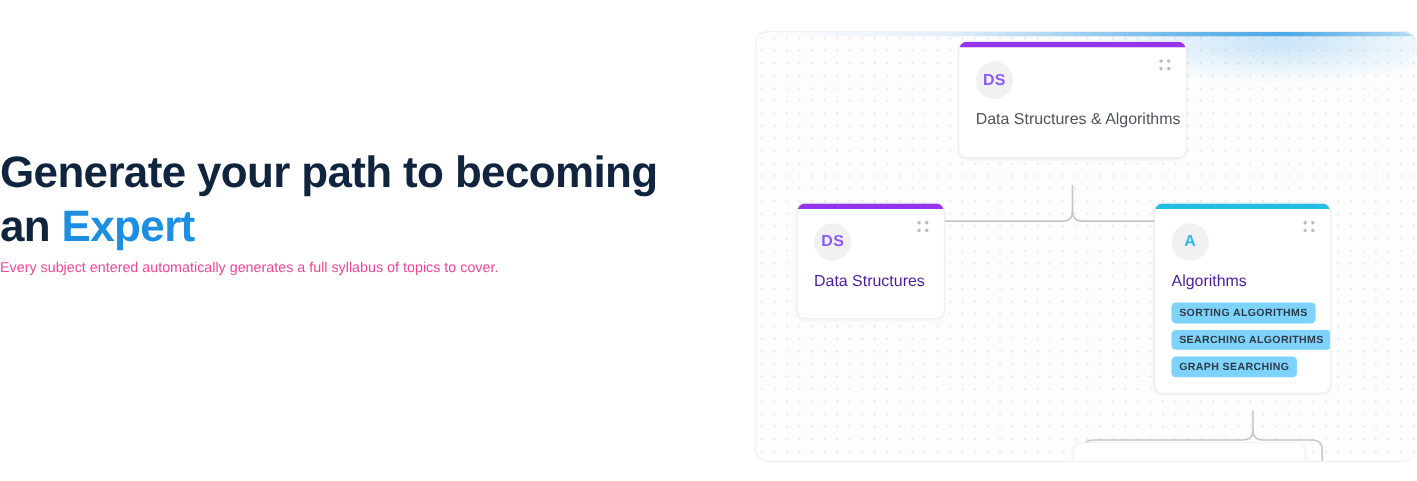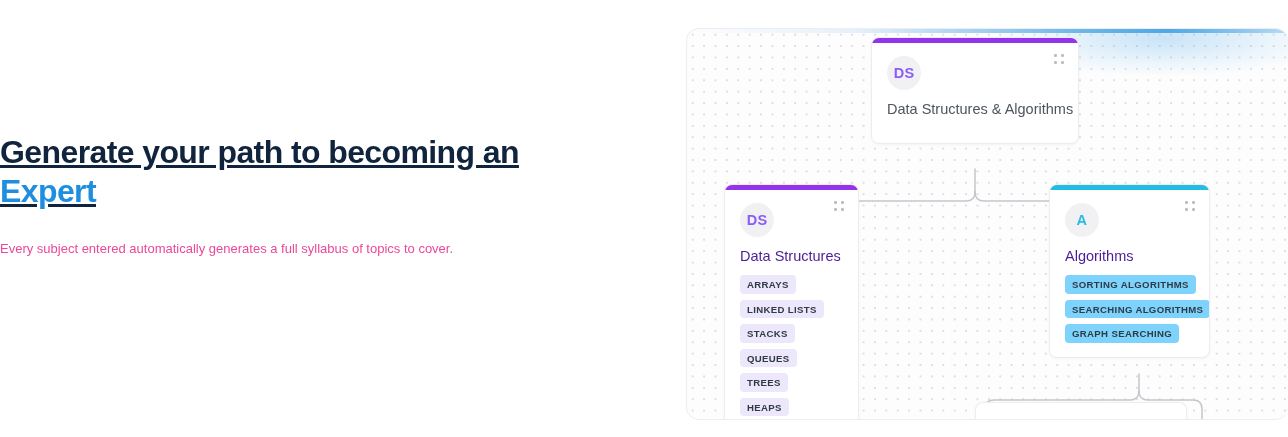--- a/index.html
+++ b/index.html
@@ -21,27 +21,25 @@
 
   
   .copy {
     position: absolute;
     left: 0px;
     top: 133px;
     width: 600px;
   }
 
   .headline {
-    font-size: 32px;
+    font-size: 40px;
     line-height: 1.22;
     font-weight: 700;
     color: #11243d;
     letter-spacing: -0.6px;
-    margin-bottom: 26px;
-    text-decoration: underline;
   }
   .headline .accent { color: #1e8ee0; }
 
   .subcopy {
     font-size: 13px;
     line-height: 1.78;
     color: #ec4899;
     width: 580px;
   }
 
@@ -225,28 +223,20 @@
       <div class="node-bar" style="background:#9333ea;"></div>
       <div class="node-body">
         <div class="drag-handle">
           <i></i>
             <i></i>
             <i></i>
             <i></i>
         </div>
         <div class="avatar purple">DS</div>
         <div class="node-title">Data Structures</div>
-        <div class="tags">
-          <span class="tag purple">ARRAYS</span>
-          <span class="tag purple">LINKED LISTS</span>
-          <span class="tag purple">STACKS</span>
-          <span class="tag purple">QUEUES</span>
-          <span class="tag purple">TREES</span>
-          <span class="tag purple">HEAPS</span>
-        </div>
       </div>
     </div>
 
     <div class="node" id="node-algo">
       <div class="node-bar" style="background:#22bde0;"></div>
       <div class="node-body">
         <div class="drag-handle">
           <i></i>
             <i></i>
             <i></i>

